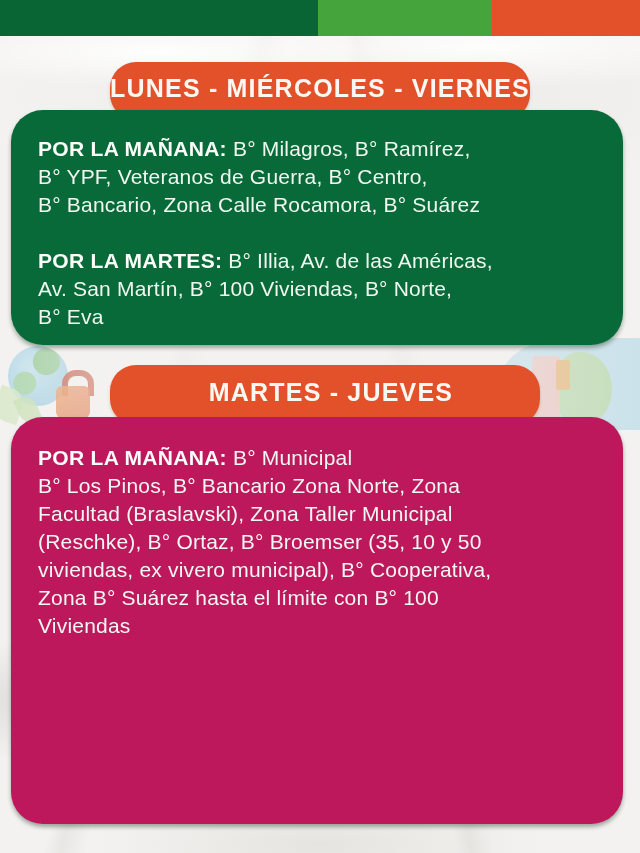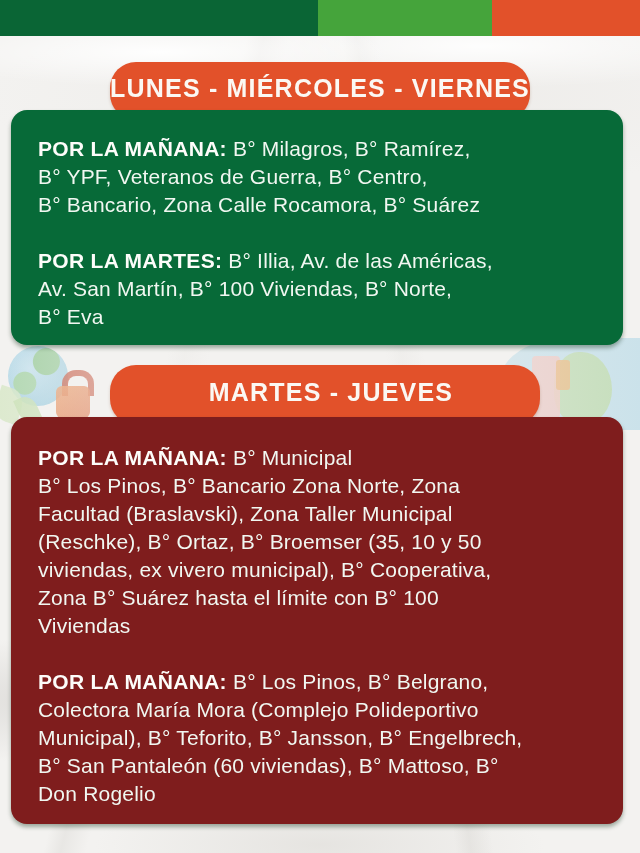--- a/index.html
+++ b/index.html
@@ -115,21 +115,21 @@
   .pill1 { left: 110px; top: 62px; width: 420px; height: 58px; }
   .pill2 { left: 110px; top: 365px; width: 418px; height: 60px; padding-left: 12px; }
 
   
   .card {
     position: absolute;
     z-index: 3;
     left: 11px;
     width: 612px;
     background: #076a38;
-    border-radius: 16px;
+    border-radius: 32px;
     box-sizing: border-box;
     box-shadow: 0 3px 4px rgba(25, 55, 30, 0.4);
     color: #f1f7f1;
   }
   .card1 { top: 110px; height: 235px; padding: 25px 24px 0 27px; }
   .card2 { top: 417px; height: 407px; padding: 27px 24px 0 27px; }
   .entry {
     margin: 0 0 28px 0;
     font-size: 21px;
     line-height: 28px;
@@ -173,28 +173,23 @@
 B° YPF, Veteranos de Guerra, B° Centro,
 B° Bancario, Zona Calle Rocamora, B° Suárez</span></p>
     <p class="entry"><strong>POR LA MARTES:</strong><span class="t"> B° Illia, Av. de las Américas,
 Av. San Martín, B° 100 Viviendas, B° Norte,
 B° Eva</span></p>
   </div>
 
   <div class="pill pill2" style="background: rgb(226, 81, 42);">
     <span>MARTES - JUEVES</span>
   </div>
-  <div class="card card2" style="background: #7f1d1d;">
+  <div class="card card2" style="background: #be185d;">
     <p class="entry"><strong>POR LA MAÑANA:</strong><span class="t"> B° Municipal
 B° Los Pinos, B° Bancario Zona Norte, Zona
 Facultad (Braslavski), Zona Taller Municipal
 (Reschke), B° Ortaz, B° Broemser (35, 10 y 50
 viviendas, ex vivero municipal), B° Cooperativa,
 Zona B° Suárez hasta el límite con B° 100
 Viviendas</span></p>
-    <p class="entry"><strong>POR LA MAÑANA:</strong><span class="t"> B° Los Pinos, B° Belgrano,
-Colectora María Mora (Complejo Polideportivo
-Municipal), B° Teforito, B° Jansson, B° Engelbrech,
-B° San Pantaleón (60 viviendas), B° Mattoso, B°
-Don Rogelio</span></p>
   </div>
 
 </div>
 
 </body></html>

